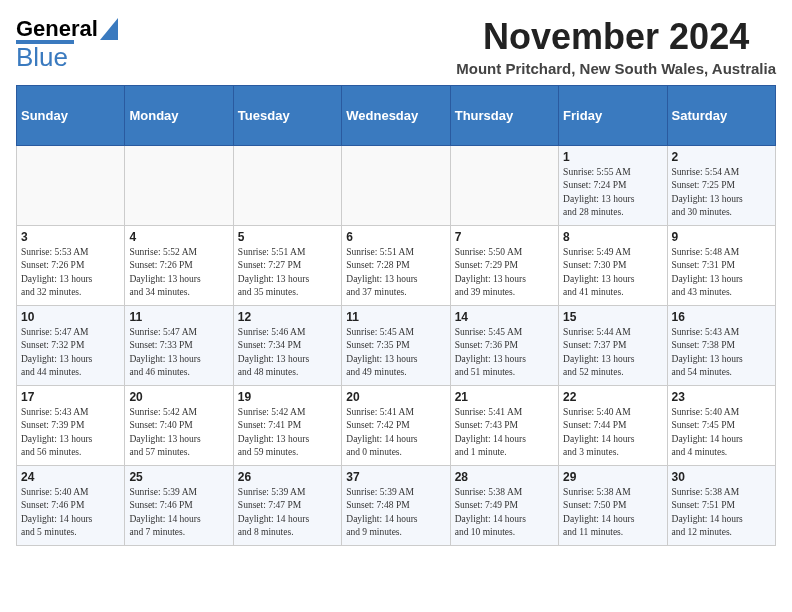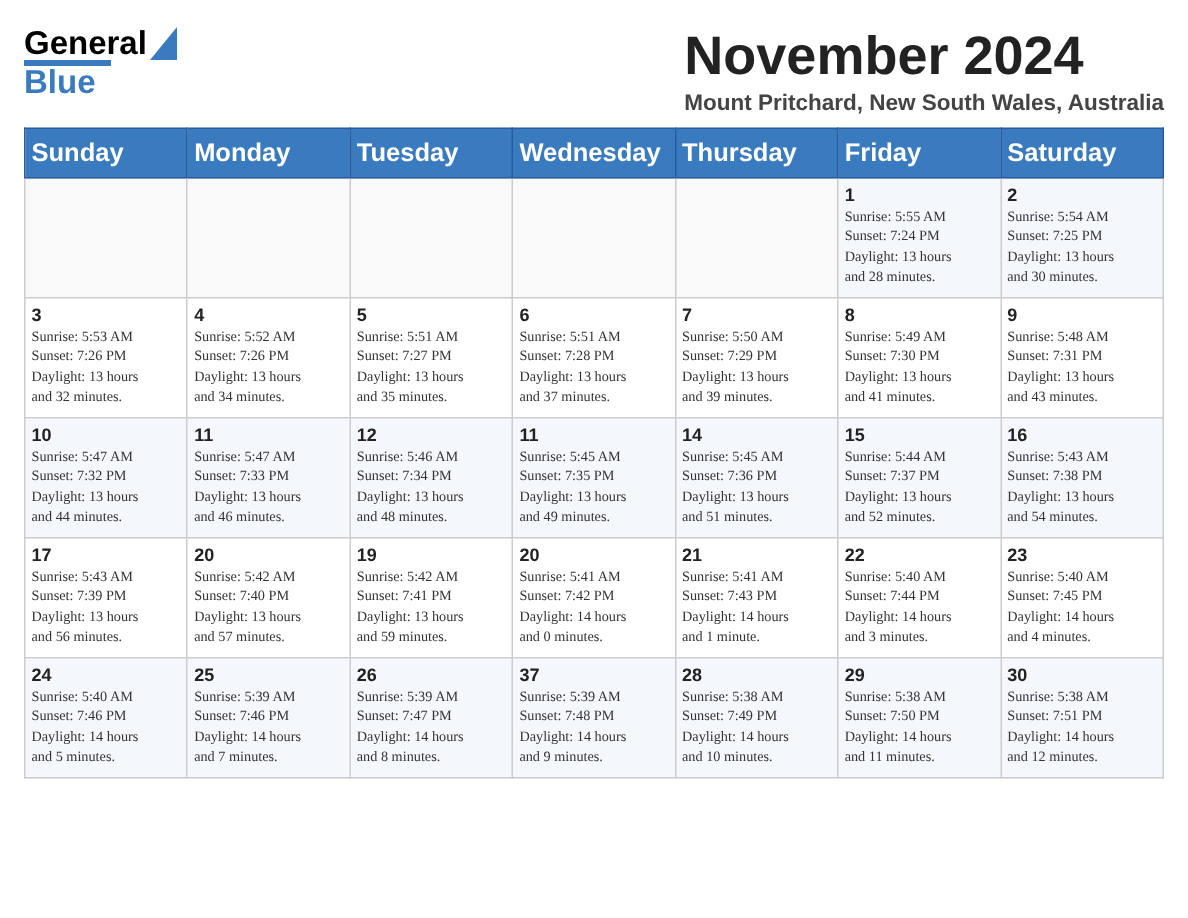--- a/index.html
+++ b/index.html
@@ -15,44 +15,44 @@
       align-items: flex-start;
       justify-content: space-between;
       margin-bottom: 8px;
     }
     .logo {
       display: flex;
       flex-direction: column;
       align-items: flex-start;
     }
     .title-block {
-      text-align: left;
+      text-align: center;
     }
     .month-year {
       font-size: 36px;
       font-weight: bold;
       color: #222;
     }
     .location {
       font-size: 15px;
       color: #444;
       margin-top: 2px;
       font-weight: bold;
     }
     table {
       width: 100%;
       border-collapse: collapse;
       font-size: 11px;
     }
     thead tr th {
       background: #3a7abf;
       color: #fff;
-      padding: 6px 4px;
+      padding: 22px 4px;
       text-align: left;
-      font-size: 17px;
+      font-size: 13px;
       font-weight: bold;
       border: 1px solid #2a5a9f;
     }
     tbody tr td {
       border: 1px solid #ccc;
       padding: 4px 4px;
       vertical-align: top;
       background: #fff;
       width: calc(100% / 7);
       min-height: 80px;
@@ -88,21 +88,21 @@
   <div class="logo">
     <div style="display:flex;align-items:flex-end;">
       <span style="font-size:22px;font-weight:bold;color:#000000;">General</span>
       <svg width="18" height="22" viewBox="0 0 18 22" style="margin-left:2px;margin-bottom:2px;">
         <polygon points="0,22 18,22 18,0" fill="#3a7abf"></polygon>
       </svg>
     </div>
     <div style="display:flex;align-items:center;margin-top:-2px;">
       <div style="background:#3a7abf;height:4px;width:58px;"></div>
     </div>
-    <span style="font-size:22px;font-weight:bold;color:#3a7abf;margin-top:-2px;">Blue</span>
+    <span style="font-size:26px;font-weight:normal;color:#3a7abf;margin-top:-2px;">Blue</span>
   </div>
   <div class="title-block">
     <div class="month-year">November 2024</div>
     <div class="location">Mount Pritchard, New South Wales, Australia</div>
   </div>
 </div>
 
 <table>
   <thead>
     <tr>

